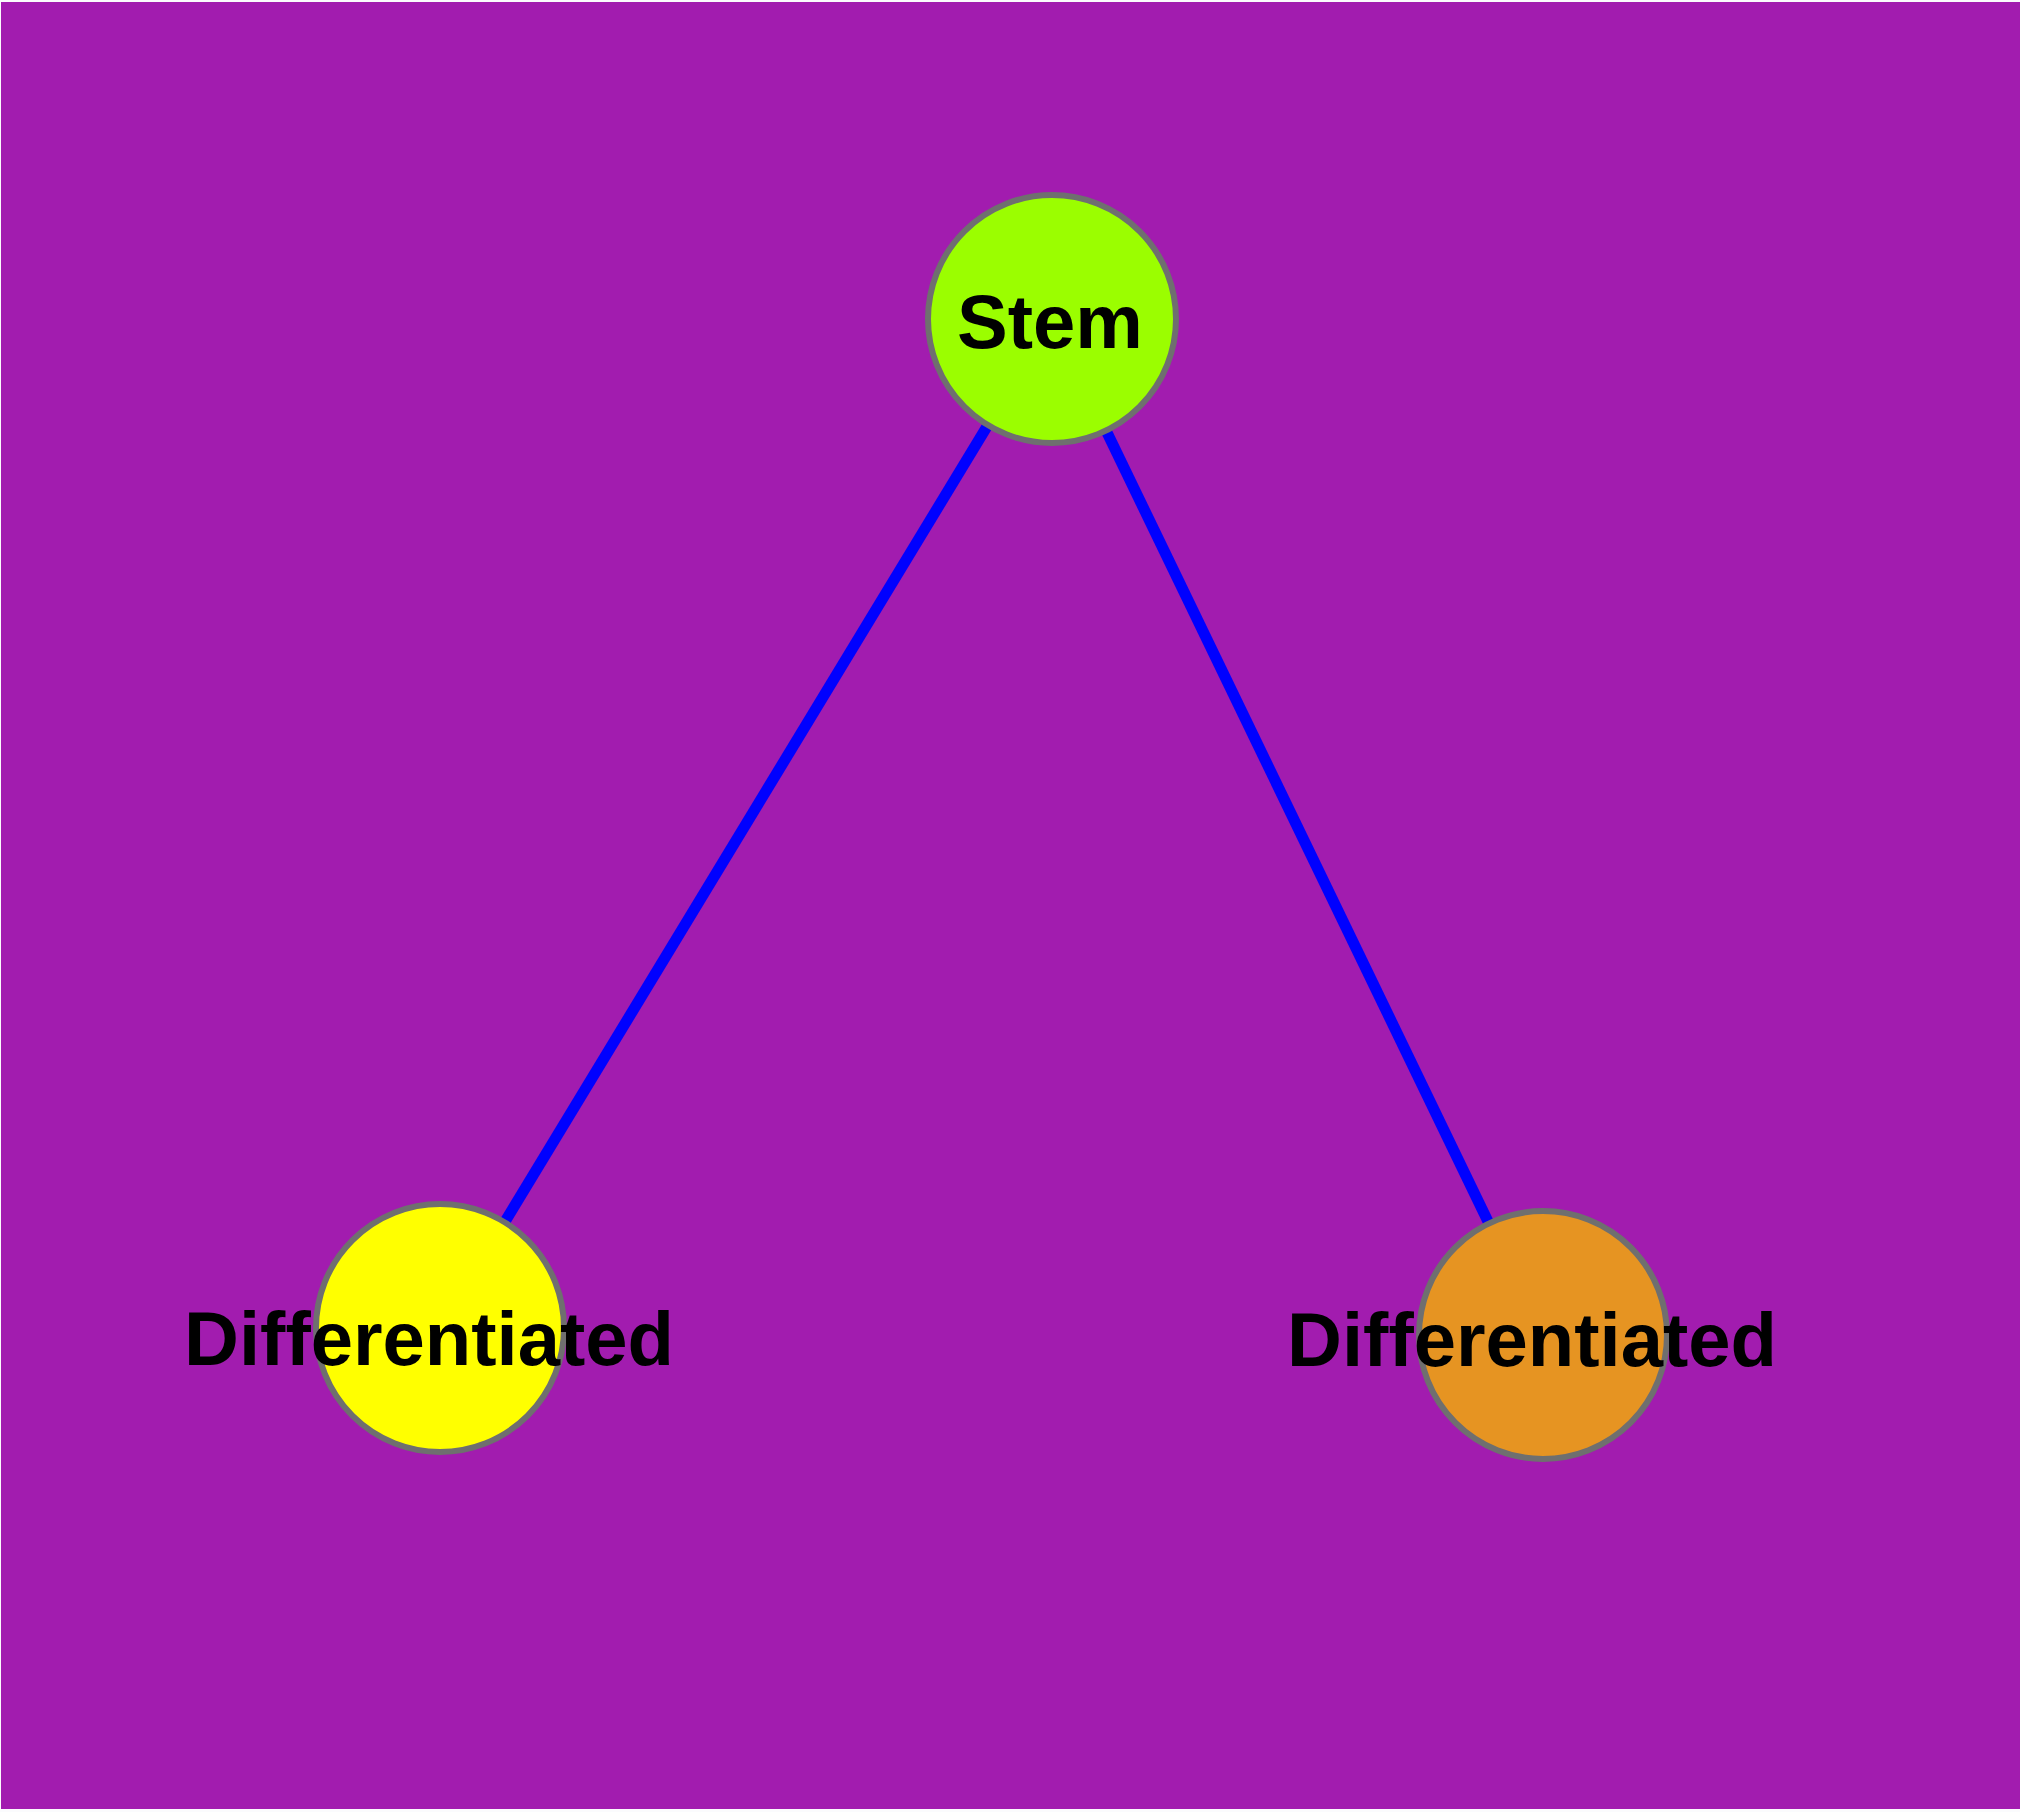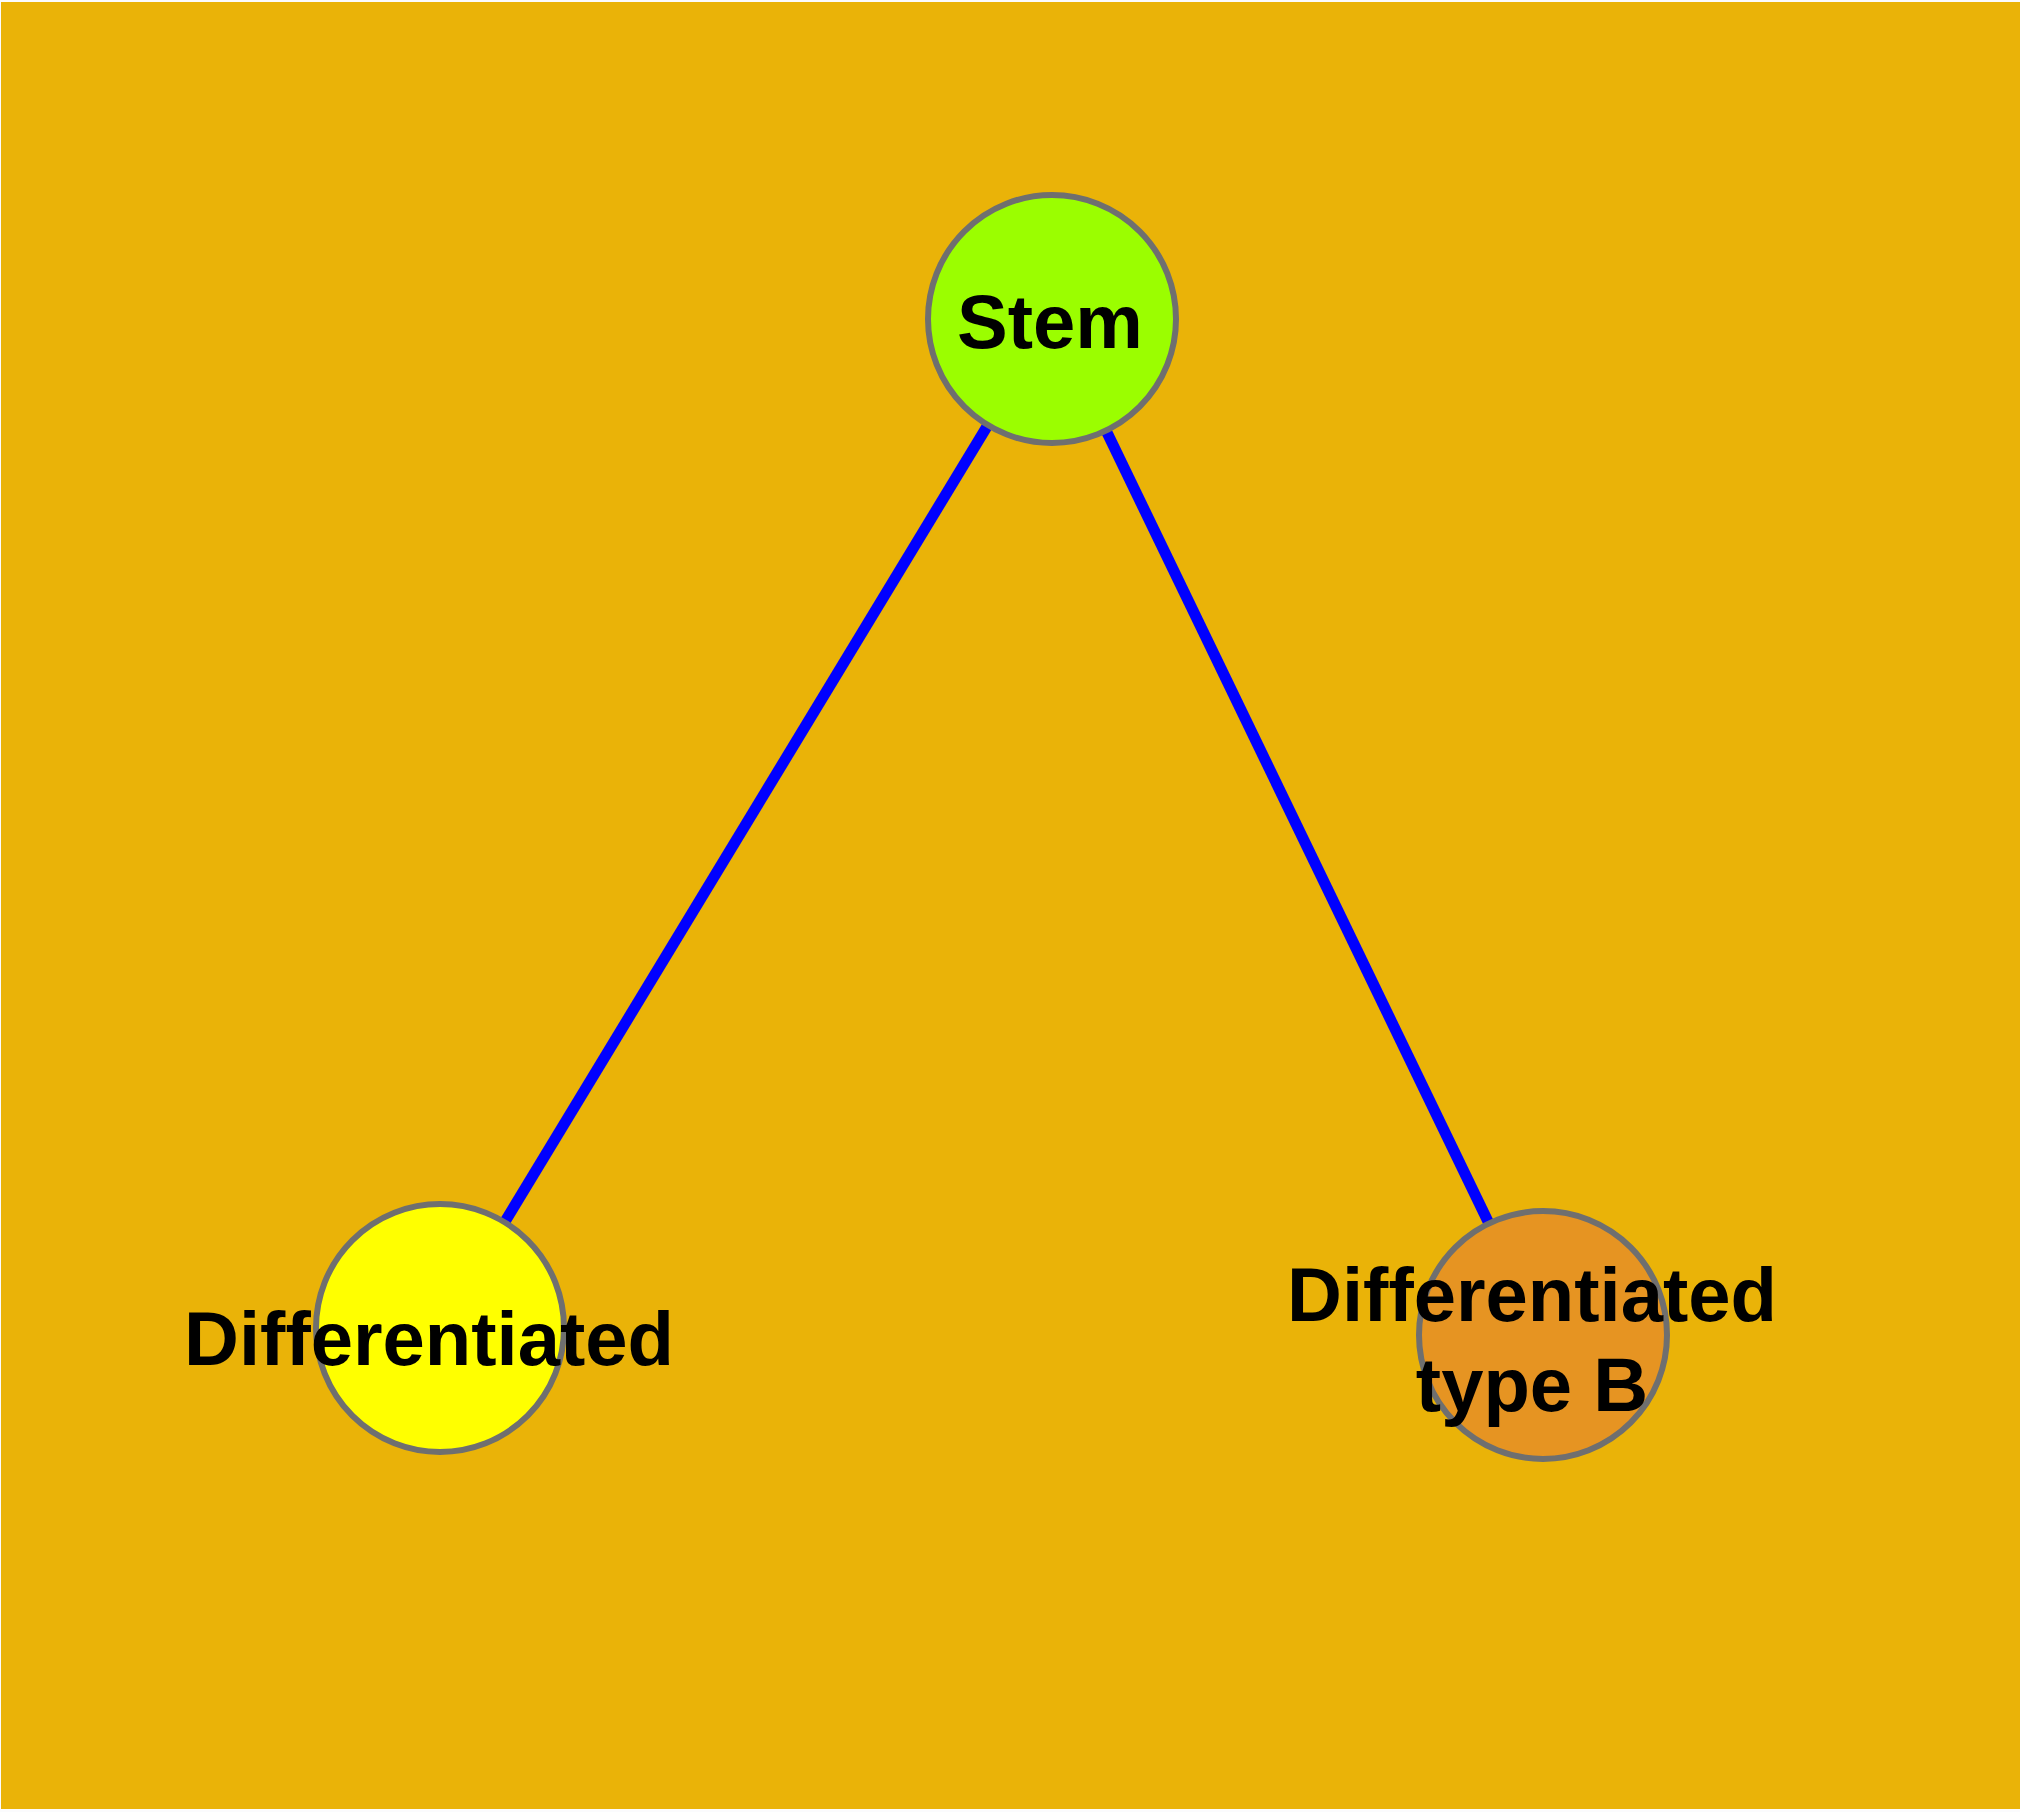--- a/index.html
+++ b/index.html
@@ -54,38 +54,37 @@
   .node-stem-pos   { left: 924px; top: 190px;  }
   .node-type-a-pos { left: 312px;  top: 1199px; }
   .node-type-b-pos { left: 1415px; top: 1206px; }
   .label-stem-pos   { left: 1049px; top: 320px;  }
   .label-type-a-pos { left: 428px;  top: 1337px; }
   .label-type-b-pos { left: 1531px; top: 1338px; }
 </style>
 </head>
 <body>
 
-<div class="canvas" style="background: #eab308;">
+<div class="canvas" style="background: #a21caf;">
 
   <svg class="edges-svg" viewBox="0 0 2384 2138" xmlns="http://www.w3.org/2000/svg">
     <line class="edge" x1="1240" y1="374" x2="518" y2="1565" style="stroke: rgb(0, 0, 255);"></line>
     <line class="edge" x1="1240" y1="374" x2="1819" y2="1573" style="stroke: rgb(0, 0, 255);"></line>
   </svg>
 
   <div class="node node-stem-pos" style="background: rgb(155, 254, 0); border-color: rgb(111, 111, 111);"></div>
   <div class="node node-type-a-pos" style="background: rgb(255, 255, 0); border-color: rgb(111, 111, 111);"></div>
   <div class="node node-type-b-pos" style="background: rgb(230, 148, 34); border-color: rgb(111, 111, 111);"></div>
 
   <div class="node-label label-stem-pos" style="color: rgb(0, 0, 0);">
     <div>Stem</div>
   </div>
 
   <div class="node-label label-type-a-pos" style="color: rgb(0, 0, 0);">
     <div>Differentiated</div>
   </div>
 
   <div class="node-label label-type-b-pos" style="color: rgb(0, 0, 0);">
     <div>Differentiated</div>
-    <div>type B</div>
   </div>
 
 </div>
 
 
 </body></html>

